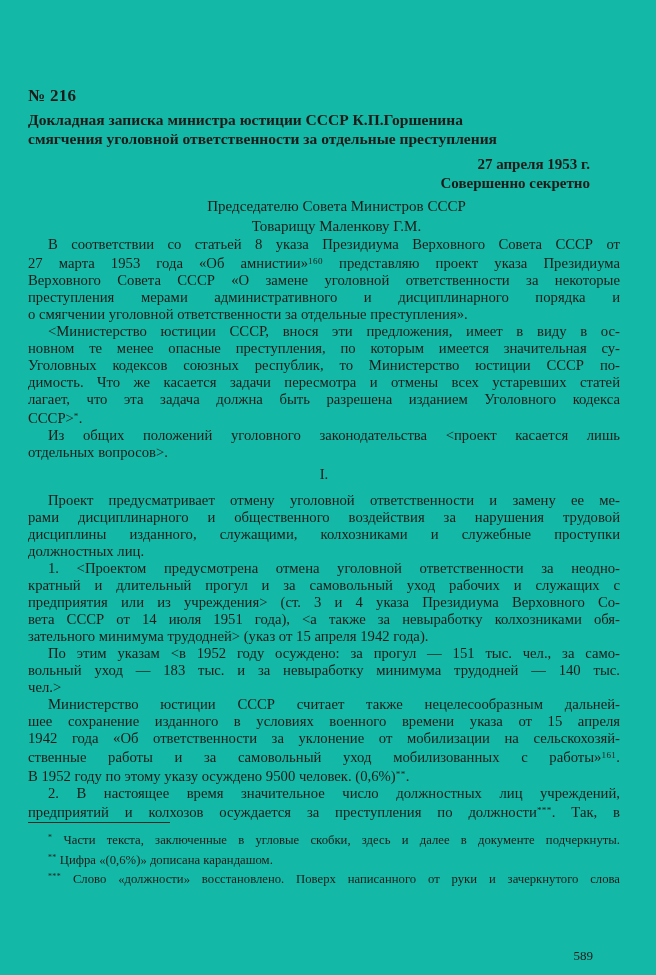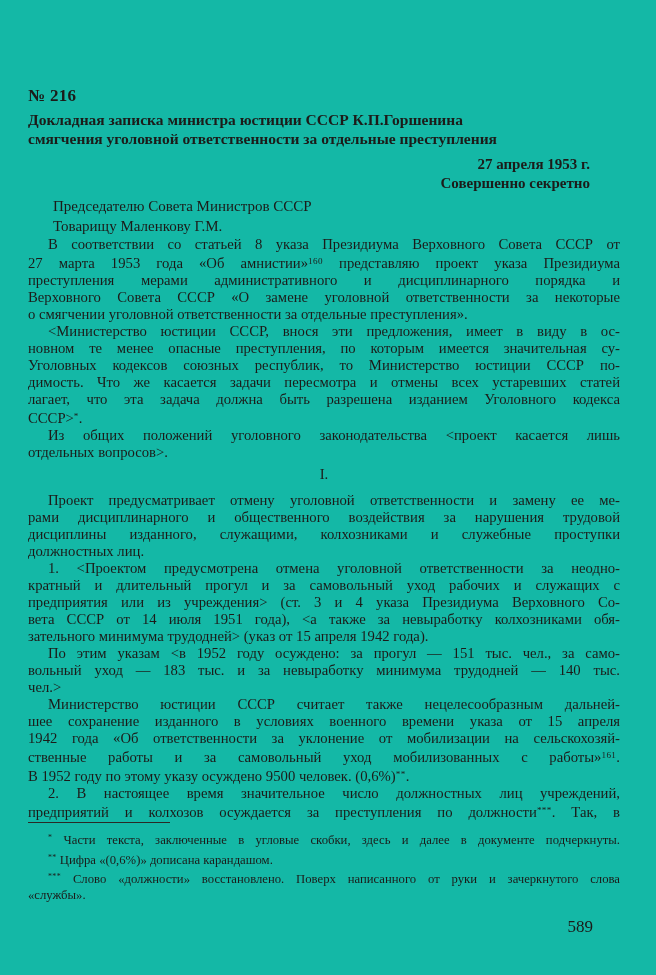--- a/index.html
+++ b/index.html
@@ -31,21 +31,21 @@
   }
   .dateline {
     margin-top: 7px;
     text-align: right;
     padding-right: 30px;
     font-size: 15px; line-height: 18.5px; font-weight: bold;
   }
   .addressee {
     margin-top: 5px;
     margin-left: 25px;
-    font-size: 15px; line-height: 19.5px;
+    font-size: 15px; line-height: 19.5px; text-align: center;
   }
   .body-blocks {
     font-size: 14.7px; line-height: 17px;
   }
   .line { white-space: normal; }
   .line.fill {
     text-align: justify;
     text-align-last: justify;
     -moz-text-align-last: justify;
   }
@@ -70,24 +70,24 @@
     border-top: 1.5px solid #2a2925;
     margin-bottom: 7px;
   }
   .footnote {
     font-size: 12.7px; line-height: 16px;
     margin-bottom: 2px;
   }
   .footnote .line:first-child { text-indent: 20px; }
   .page-number {
     position: absolute;
-    top: 917px; left: 557px;
+    top: 948px; left: 557px;
     width: 36px;
     text-align: right;
-    font-size: 17px;
+    font-size: 13px;
   }
 </style>
 </head>
 <body>
 
 <div class="page">
   <div class="content">
 
     <div class="doc-number">№ 216</div>
 
@@ -103,22 +103,22 @@
 
     <div class="addressee">
       <div>Председателю Совета Министров СССР</div>
       <div>Товарищу Маленкову Г.М.</div>
     </div>
 
     <div class="body-blocks" id="body-blocks">
         <div class="para">
           <div class="line fill"><span>В соответствии со статьей 8 указа Президиума Верховного Совета СССР от</span></div>
           <div class="line fill"><span>27 марта 1953 года «Об амнистии»</span><span class="sup">160</span><span> представляю проект указа Президиума</span></div>
+          <div class="line fill"><span>Верховного Совета СССР «О замене уголовной ответственности за некоторые</span></div>
           <div class="line fill"><span>преступления мерами административного и дисциплинарного порядка и</span></div>
-          <div class="line fill"><span>Верховного Совета СССР «О замене уголовной ответственности за некоторые</span></div>
           <div class="line"><span>о смягчении уголовной ответственности за отдельные преступления».</span></div>
         </div>
         <div class="para">
           <div class="line fill"><span>&lt;Министерство юстиции СССР, внося эти предложения, имеет в виду в ос-</span></div>
           <div class="line fill"><span>новном те менее опасные преступления, по которым имеется значительная су-</span></div>
           <div class="line fill"><span>Уголовных кодексов союзных республик, то Министерство юстиции СССР по-</span></div>
           <div class="line fill"><span>димость. Что же касается задачи пересмотра и отмены всех устаревших статей</span></div>
           <div class="line fill"><span>лагает, что эта задача должна быть разрешена изданием Уголовного кодекса</span></div>
           <div class="line"><span>СССР&gt;</span><span class="sup">*</span><span>.</span></div>
         </div>
@@ -163,19 +163,18 @@
     <div class="fn-rule"></div>
     <div id="footnotes-list">
         <div class="footnote">
           <div class="line fill"><span class="sup">*</span><span> Части текста, заключенные в угловые скобки, здесь и далее в документе подчеркнуты.</span></div>
         </div>
         <div class="footnote">
           <div class="line"><span class="sup">**</span><span> Цифра «(0,6%)» дописана карандашом.</span></div>
         </div>
         <div class="footnote">
           <div class="line fill"><span class="sup">***</span><span> Слово «должности» восстановлено. Поверх написанного от руки и зачеркнутого слова</span></div>
-          <div class="line"><span>«службы».</span></div>
         </div>
       </div>
   </div>
 
   <div class="page-number">589</div>
 </div>
 
 </body></html>

